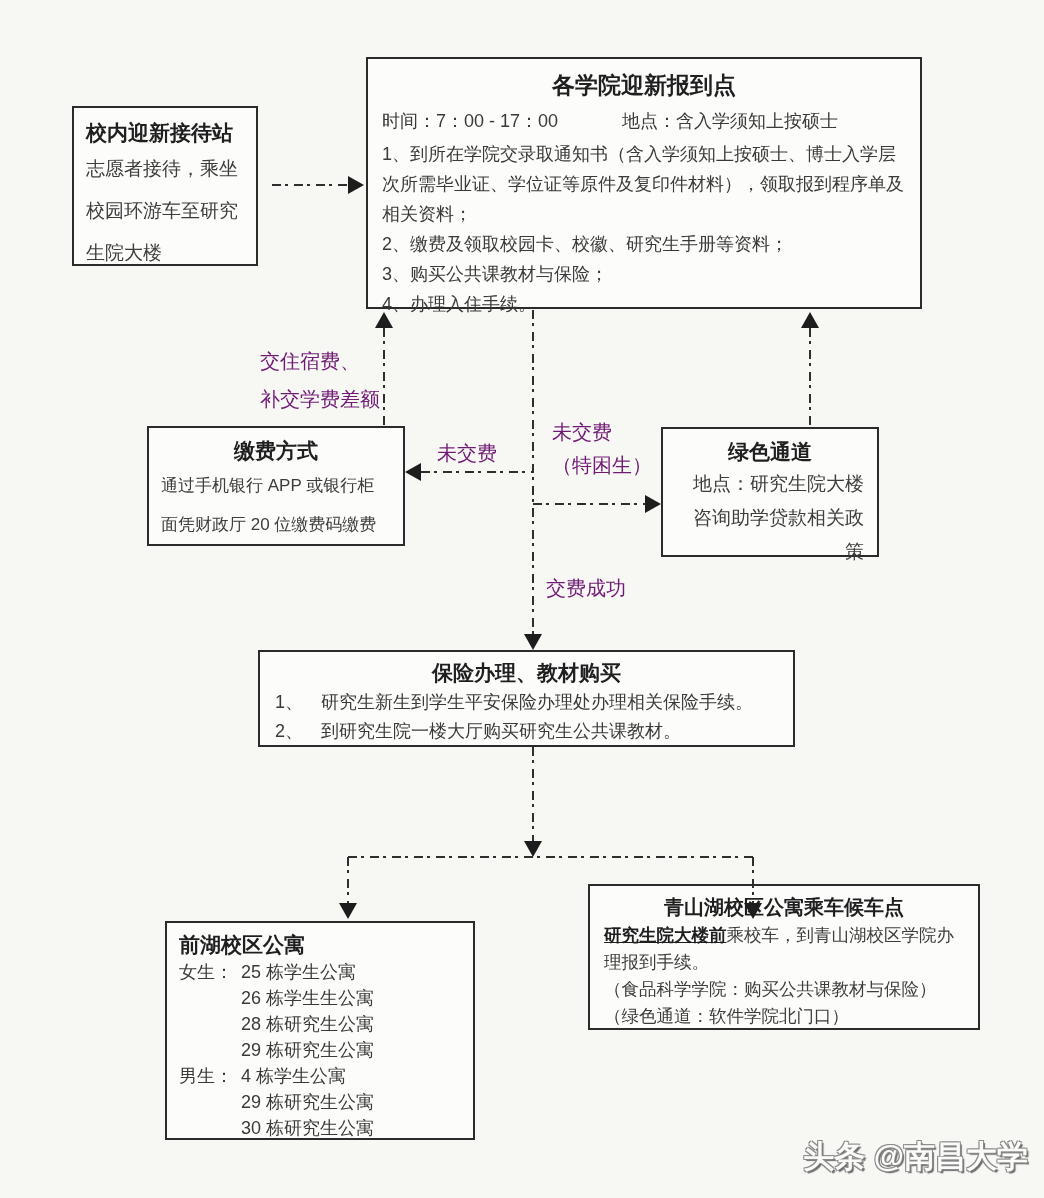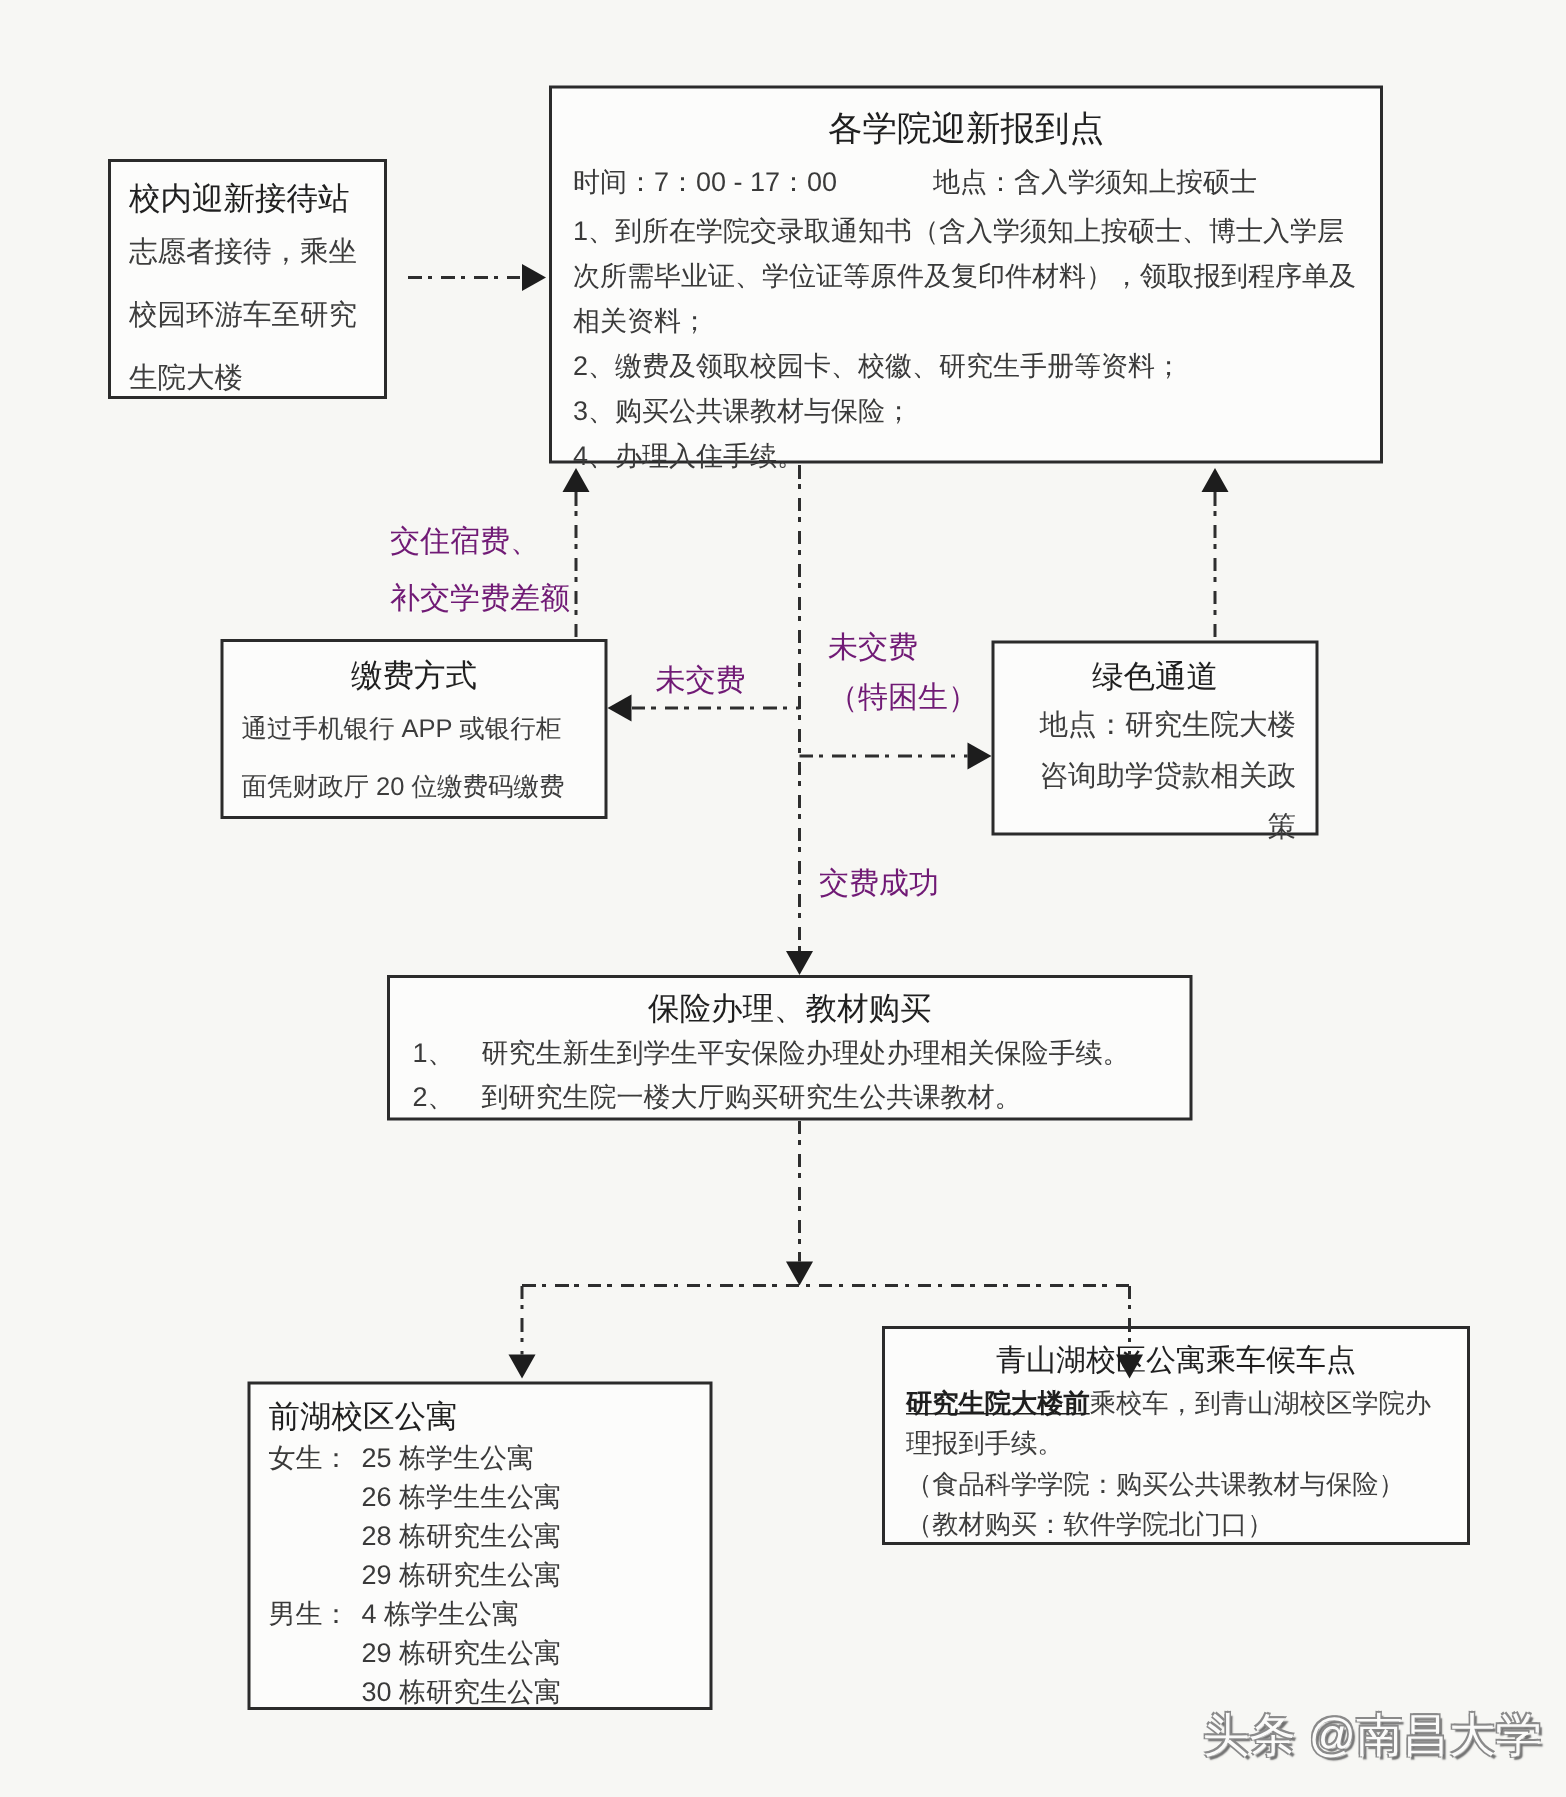--- a/index.html
+++ b/index.html
@@ -3,21 +3,21 @@
 <meta charset="utf-8">
 <style>
   html,body{margin:0;padding:0;background:#e9e9e9;}
   #canvas{
     position:relative;width:1044px;height:1198px;margin:0 auto;
     background:#f7f7f4;overflow:hidden;
     font-family:"Liberation Sans","DejaVu Sans",sans-serif;
     color:#3a3a3a;
   }
   .box{position:absolute;background:#fcfcfb;border:2px solid #2b2b2b;box-sizing:border-box;}
-  .box-title{font-weight:normal;color:#1f1f1f;font-size:21px;line-height:30px;}
+  .box-title{font-weight:bold;color:#1f1f1f;font-size:21px;line-height:30px;}
   .center{text-align:center;}
   .body-text{font-size:18px;color:#3d3d3d;}
   
   .hline{position:absolute;height:2px;
     background:repeating-linear-gradient(90deg,#2e2e2e 0 9px,transparent 9px 13px,#2e2e2e 13px 16px,transparent 16px 22px);}
   .vline{position:absolute;width:2px;
     background:repeating-linear-gradient(180deg,#2e2e2e 0 9px,transparent 9px 13px,#2e2e2e 13px 16px,transparent 16px 22px);}
   .arr{position:absolute;width:0;height:0;}
   .arr-right{border-top:9px solid transparent;border-bottom:9px solid transparent;border-left:16px solid #1d1d1d;}
   .arr-left{border-top:9px solid transparent;border-bottom:9px solid transparent;border-right:16px solid #1d1d1d;}
@@ -49,21 +49,21 @@
   #node-qianhu .prefix{display:inline-block;width:62px;}
   
   #node-qingshanhu{left:588px;top:884px;width:392px;height:146px;padding:6px 14px;}
   #node-qingshanhu .box-title{font-size:20px;line-height:30px;}
   #node-qingshanhu .body-text{font-size:17.5px;line-height:27px;}
   .bold-underline{font-weight:bold;text-decoration:underline;color:#1f1f1f;}
 
   
   #watermark{
     position:absolute;right:16px;top:1136px;
-    font-size:31px;font-weight:normal;color:#fbfbfa;white-space:nowrap;
+    font-size:31px;font-weight:bold;color:#fbfbfa;white-space:nowrap;
     text-shadow:-1px -1px 0 #8a8a8a,1px -1px 0 #8a8a8a,-1px 1px 0 #8a8a8a,2px 2px 1px #6f6f6f;
   }
 </style>
 </head>
 <body>
 
 <div id="canvas">
 
   <div class="box" id="node-reception">
     <div class="box-title">校内迎新接待站</div>
@@ -107,21 +107,21 @@
     <div class="row"><span class="prefix"></span><span>29 栋研究生公寓</span></div>
     <div class="row"><span class="prefix">男生：</span><span>4 栋学生公寓</span></div>
     <div class="row"><span class="prefix"></span><span>29 栋研究生公寓</span></div>
     <div class="row"><span class="prefix"></span><span>30 栋研究生公寓</span></div>
   </div>
 
   <div class="box" id="node-qingshanhu">
     <div class="box-title center">青山湖校区公寓乘车候车点</div>
     <div class="body-text"><span class="bold-underline">研究生院大楼前</span><span>乘校车，到青山湖校区学院办理报到手续。</span></div>
     <div class="body-text">（食品科学学院：购买公共课教材与保险）</div>
-    <div class="body-text">（教材购买：软件学院北门口）</div>
+    <div class="body-text">（绿色通道：软件学院北门口）</div>
   </div>
 
   <div class="hline" style="left:272px;top:184px;width:76px;"></div>
   <div class="arr arr-right" style="left:348px;top:176px;"></div>
 
   <div class="vline" style="left:383px;top:328px;height:98px;"></div>
   <div class="arr arr-up" style="left:375px;top:312px;"></div>
 
   <div class="vline" style="left:809px;top:328px;height:99px;"></div>
   <div class="arr arr-up" style="left:801px;top:312px;"></div>

